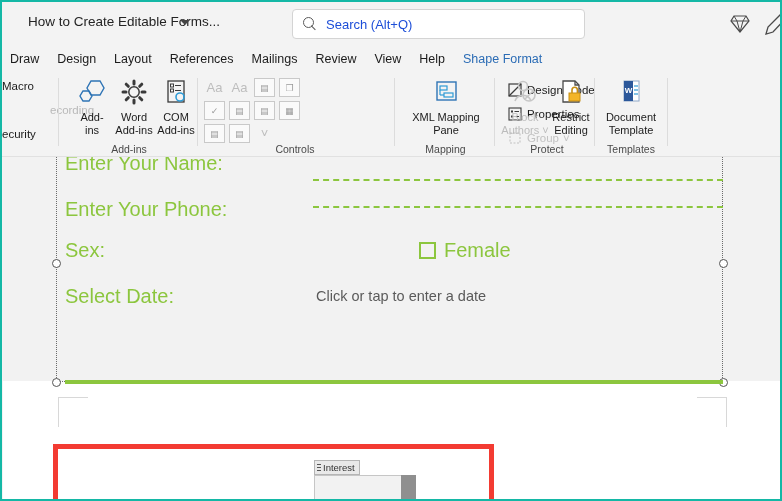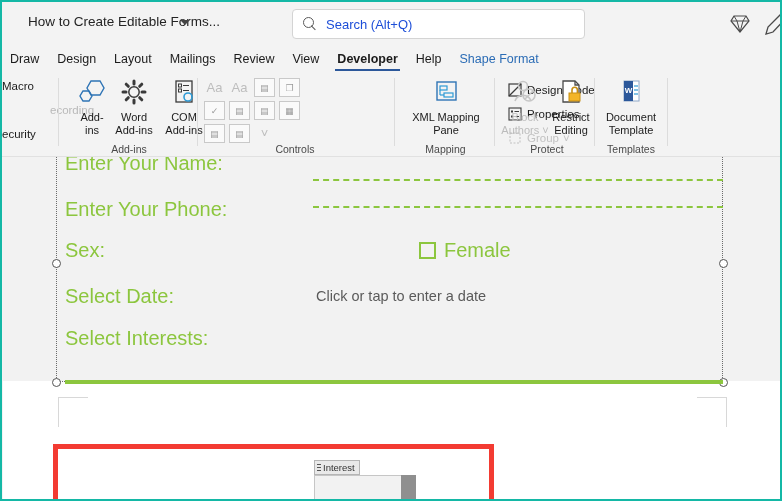--- a/index.html
+++ b/index.html
@@ -229,24 +229,24 @@
       <svg width="24" height="22" viewBox="0 0 24 22">
         <polygon points="2,20 4,13 17,0 22,4 9,18" fill="none" stroke="#4a4a4a" stroke-width="1.3"></polygon>
       </svg>
     </div>
   </div>
 
   <div class="tabstrip">
     <div class="tab first">Draw</div>
     <div class="tab">Design</div>
     <div class="tab">Layout</div>
+    <div class="tab">References</div>
     <div class="tab">Mailings</div>
     <div class="tab">Review</div>
     <div class="tab">View</div>
-    <div class="tab active">Developer</div>
     <div class="tab">Help</div>
     <div class="tab shape">Shape Format</div>
   </div>
 
   <div class="ribbon">
 
     <div class="rgroup" style="left:0; width:55px;">
       <div class="macro-col">
         <div class="macro-item" style="position:absolute;left:0;top:8px;">Macro</div>
         <div class="macro-item dim" style="position:absolute;left:0;top:32px;padding-left:48px;">ecording</div>
@@ -282,21 +282,21 @@
               <line x1="22.8" y1="6.2" x2="20.7" y2="8.3"></line>
                 <line x1="9.3" y1="19.7" x2="7.2" y2="21.8"></line>
             </g>
           </svg>
         </div>
         <div class="lb">
           <span>Word</span><br>
           <span>Add-ins</span>
         </div>
       </div>
-      <div class="bigbtn" style="left:96px;">
+      <div class="bigbtn" style="left:88px;">
         <div class="ic">
           <svg width="30" height="28" viewBox="0 0 30 28">
             <rect x="7" y="3" width="16" height="21" fill="none" stroke="#3a3a3a" stroke-width="1.3"></rect>
             <rect x="9.5" y="6" width="3" height="3" fill="none" stroke="#3a3a3a" stroke-width="1"></rect>
             <line x1="14" y1="7.5" x2="20" y2="7.5" stroke="#3a3a3a" stroke-width="1"></line>
             <rect x="9.5" y="11" width="3" height="3" fill="none" stroke="#3a3a3a" stroke-width="1"></rect>
             <line x1="14" y1="12.5" x2="20" y2="12.5" stroke="#3a3a3a" stroke-width="1"></line>
             <circle cx="19" cy="19" r="4" fill="none" stroke="#2e9bd6" stroke-width="1.6"></circle>
           </svg>
         </div>
@@ -457,21 +457,20 @@
     <div class="dashline" style="left:310px; top:49px; width:410px;"></div>
 
     <div class="formrow" style="top:82px;">Sex:</div>
     <div class="formrow" style="left:416px; top:82px;">
       <span class="chk"></span><span>Female</span>
     </div>
 
     <div class="formrow" style="top:128px;">Select Date:</div>
     <div class="date-ph" style="top:131px;">Click or tap to enter a date</div>
 
-    <div class="formrow" style="top:170px;">Select Interests:</div>
 
     <div class="greenbar" style="top:223px;"></div>
 
     <div class="cc-tag">
       <span class="grip"></span>
       <span>Interest</span>
     </div>
     <div class="cc-box"></div>
     <div class="cc-scroll"></div>
 

